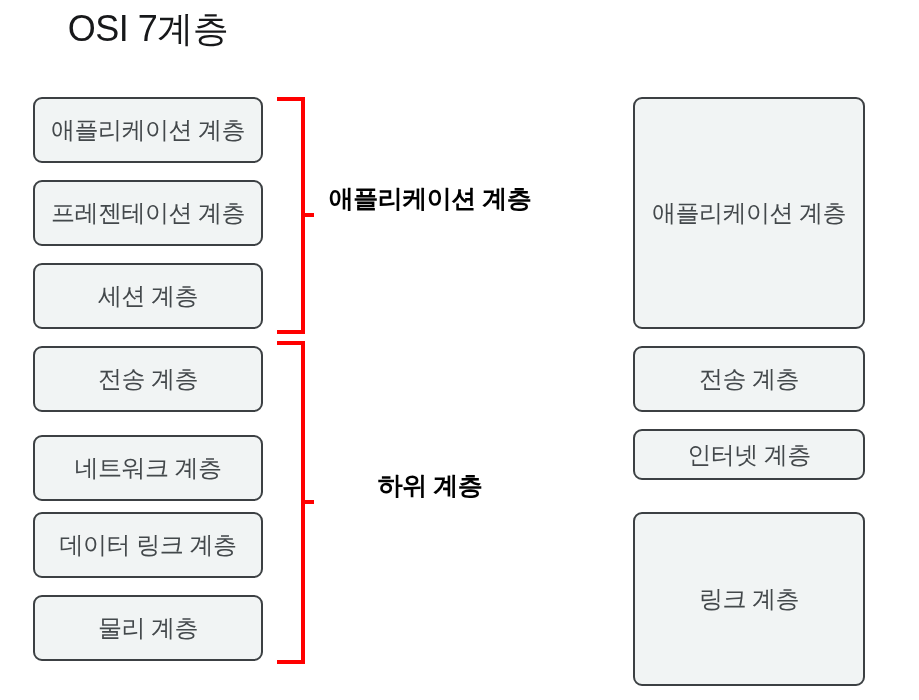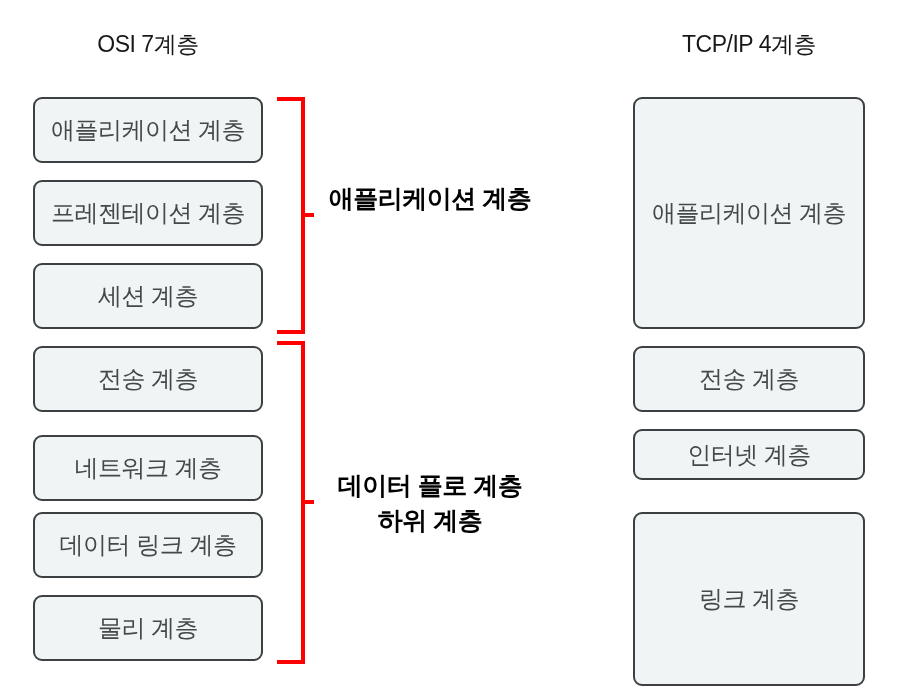--- a/index.html
+++ b/index.html
@@ -6,25 +6,25 @@
   .canvas {
     position: relative;
     width: 919px;
     height: 700px;
     background: #ffffff;
     font-family: "Liberation Sans", sans-serif;
     overflow: hidden;
   }
   .col-title {
     position: absolute;
-    top: 27px;
+    top: 12px;
     height: 34px;
     line-height: 34px;
     text-align: center;
-    font-size: 23px;
+    font-size: 36px;
     font-weight: 500;
     color: #17181a;
     letter-spacing: -0.5px;
     white-space: nowrap;
   }
   .col-title.left  { left: 33px;  width: 230px; }
   .col-title.right { left: 633px; width: 232px; }
   .box {
     position: absolute;
     box-sizing: border-box;
@@ -58,21 +58,20 @@
     letter-spacing: -0.5px;
     white-space: nowrap;
   }
 </style>
 </head>
 <body>
 
 <div class="canvas">
 
   <div class="col-title left">OSI 7계층</div>
-  <div class="col-title right">TCP/IP 4계층</div>
 
   <div class="col-left">
     <div class="box" style="top:97px">애플리케이션 계층</div>
     <div class="box" style="top:180px">프레젠테이션 계층</div>
     <div class="box" style="top:263px">세션 계층</div>
     <div class="box" style="top:346px">전송 계층</div>
     <div class="box" style="top:435px">네트워크 계층</div>
     <div class="box" style="top:512px">데이터 링크 계층</div>
     <div class="box" style="top:595px">물리 계층</div>
   </div>
@@ -93,17 +92,16 @@
       <polyline points="277,343 303,343 303,662 277,662"></polyline>
       <line x1="303" y1="502" x2="314" y2="502"></line>
     </g>
   </svg>
 
   <div class="group-label" style="left:318px;top:181px">
     <div>애플리케이션 계층</div>
   </div>
 
   <div class="group-label" style="left:318px;top:468px">
-    <div>데이터 플로 계층</div>
     <div>하위 계층</div>
   </div>
 
 </div>
 
 </body></html>

